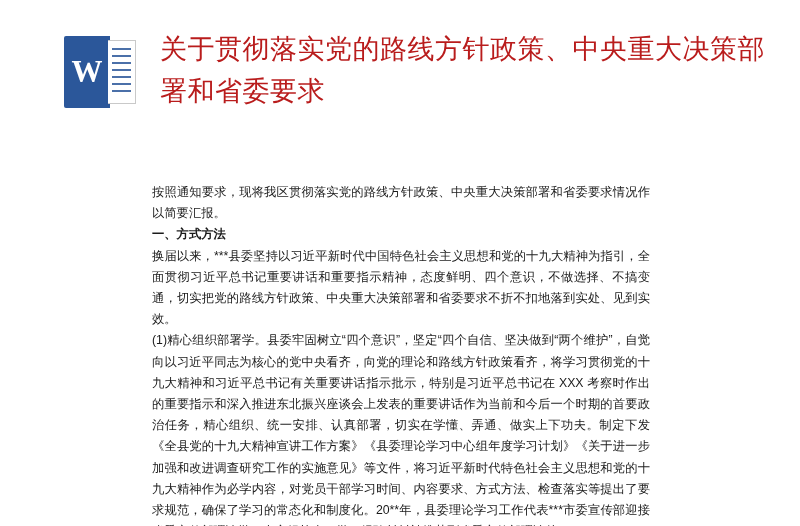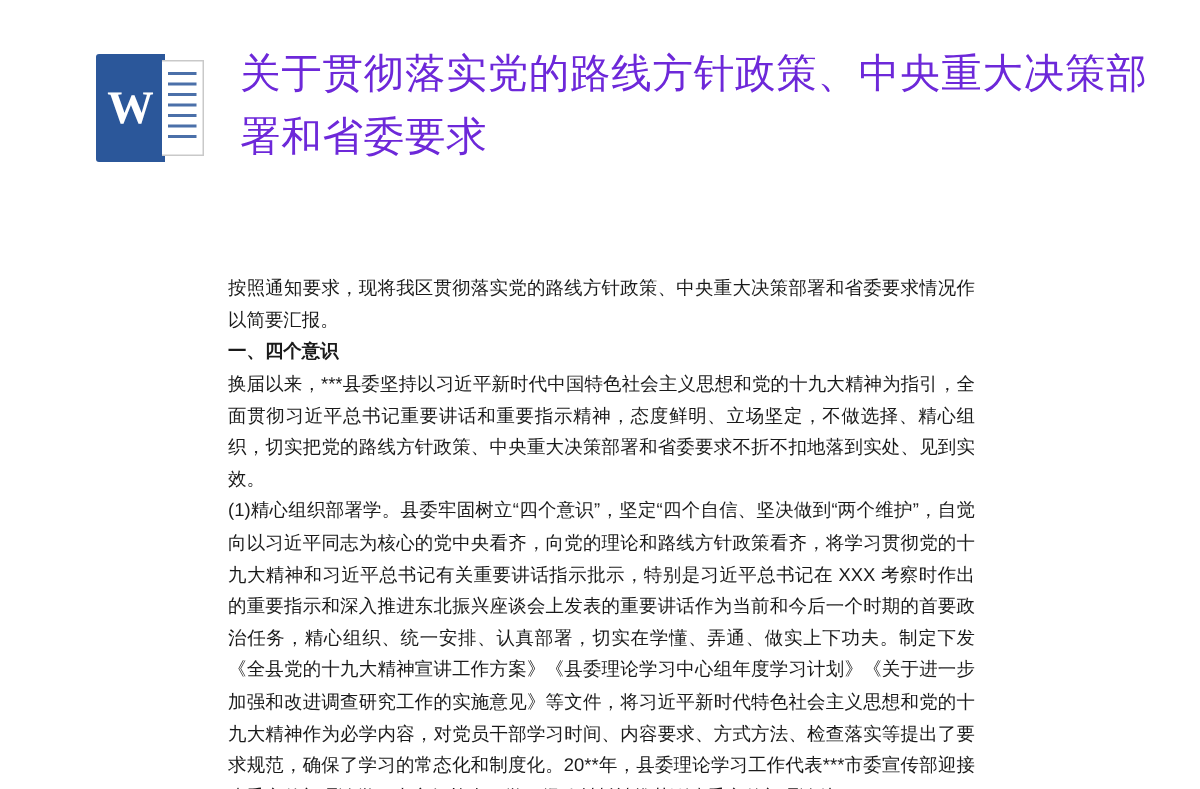--- a/index.html
+++ b/index.html
@@ -74,21 +74,21 @@
     background: #2b579a;
     margin: 5px 4px 0 4px;
     opacity: 0.85;
   }
   .word-icon .doc-page i:first-child { margin-top: 7px; }
   .doc-title {
     position: absolute;
     left: 160px;
     top: 28px;
     width: 624px;
-    color: #6d28d9;
+    color: #b91c1c;
     font-size: 27px;
     line-height: 42px;
     font-weight: 500;
     letter-spacing: 0.5px;
     font-family: "Liberation Sans", sans-serif;
     white-space: pre-wrap;
   }
   
   .doc-body {
     position: absolute;
@@ -143,19 +143,19 @@
           <i></i>
       </div>
     </div>
 
     <div class="doc-title">关于贯彻落实党的路线方针政策、中央重大决策部署和省委要求</div>
   </div>
 
   <div class="doc-body">
     <div class="inner">
       <p class="para">按照通知要求，现将我区贯彻落实党的路线方针政策、中央重大决策部署和省委要求情况作以简要汇报。</p>
-      <p class="para heading">一、四个意识</p>
-      <p class="para">换届以来，***县委坚持以习近平新时代中国特色社会主义思想和党的十九大精神为指引，全面贯彻习近平总书记重要讲话和重要指示精神，态度鲜明、立场坚定，不做选择、精心组织，切实把党的路线方针政策、中央重大决策部署和省委要求不折不扣地落到实处、见到实效。</p>
+      <p class="para heading">一、方式方法</p>
+      <p class="para">换届以来，***县委坚持以习近平新时代中国特色社会主义思想和党的十九大精神为指引，全面贯彻习近平总书记重要讲话和重要指示精神，态度鲜明、四个意识，不做选择、不搞变通，切实把党的路线方针政策、中央重大决策部署和省委要求不折不扣地落到实处、见到实效。</p>
       <p class="para">(1)精心组织部署学。县委牢固树立“四个意识”，坚定“四个自信、坚决做到“两个维护”，自觉向以习近平同志为核心的党中央看齐，向党的理论和路线方针政策看齐，将学习贯彻党的十九大精神和习近平总书记有关重要讲话指示批示，特别是习近平总书记在 XXX 考察时作出的重要指示和深入推进东北振兴座谈会上发表的重要讲话作为当前和今后一个时期的首要政治任务，精心组织、统一安排、认真部署，切实在学懂、弄通、做实上下功夫。制定下发《全县党的十九大精神宣讲工作方案》《县委理论学习中心组年度学习计划》《关于进一步加强和改进调查研究工作的实施意见》等文件，将习近平新时代特色社会主义思想和党的十九大精神作为必学内容，对党员干部学习时间、内容要求、方式方法、检查落实等提出了要求规范，确保了学习的常态化和制度化。20**年，县委理论学习工作代表***市委宣传部迎接省委宣传部理论学习中心组检查，学习经验材料被推荐到省委宣传部理论处。</p>
     </div>
   </div>
 
 </div>
 
 </body></html>

